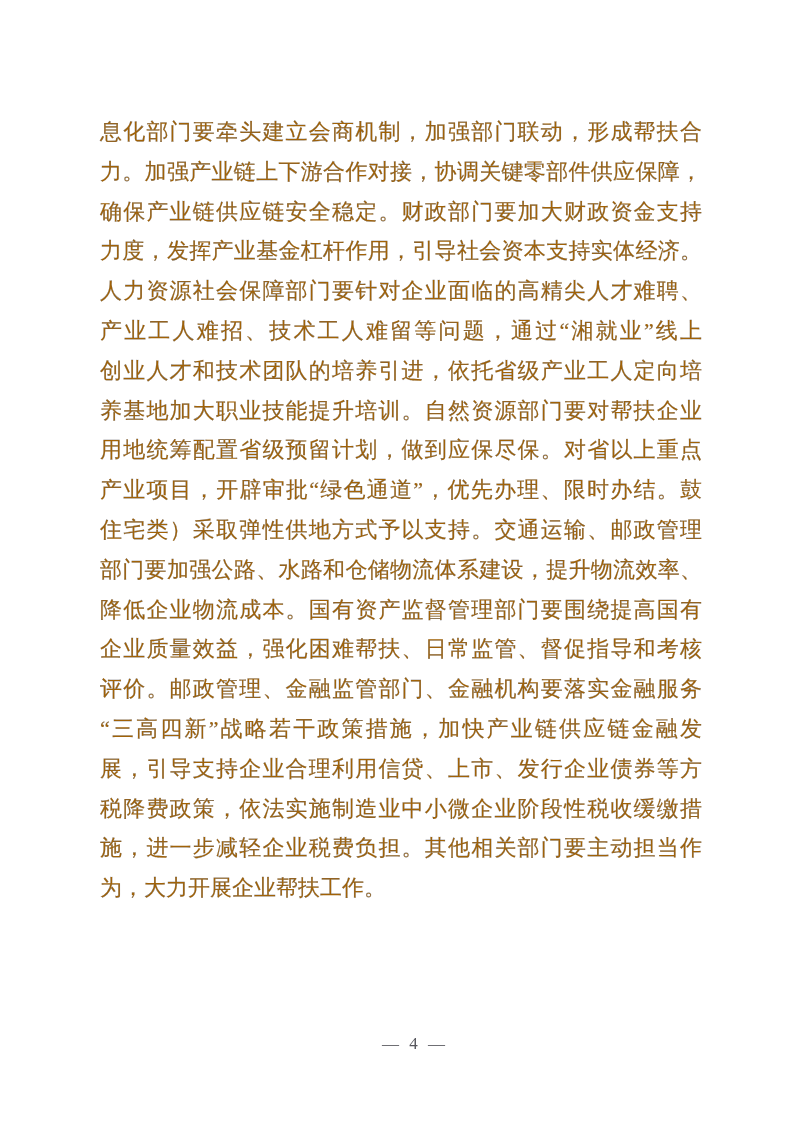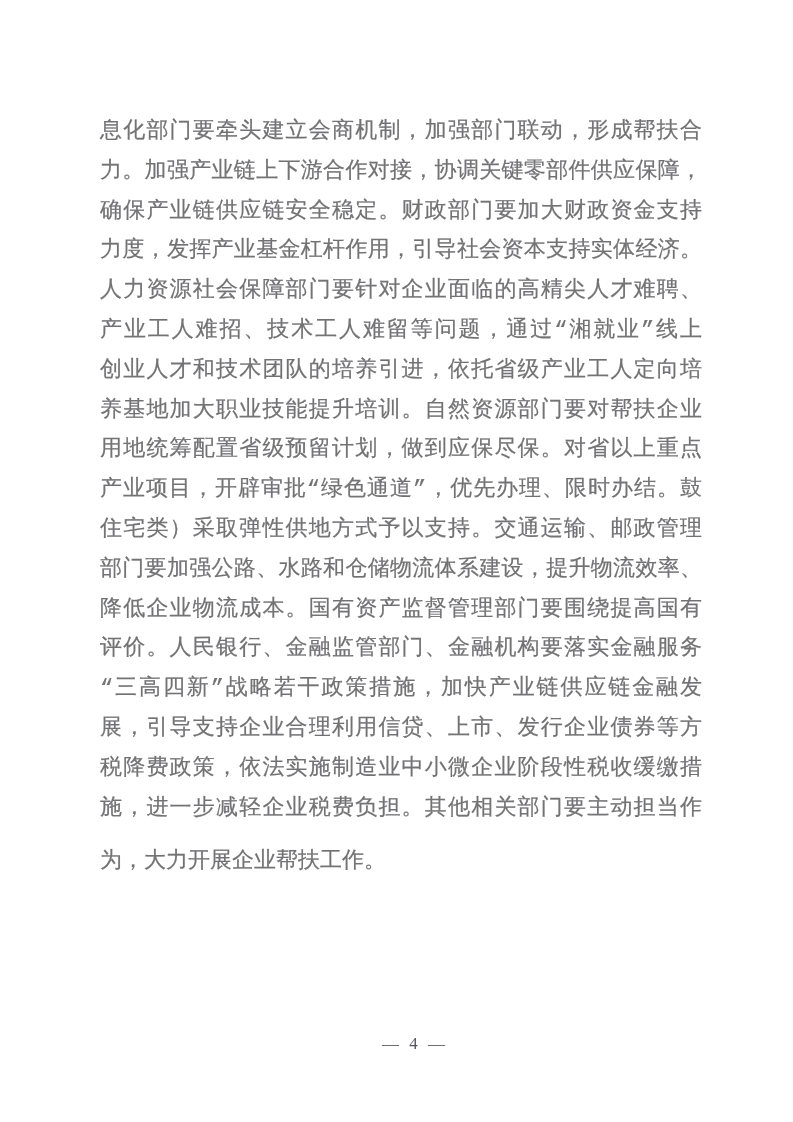--- a/index.html
+++ b/index.html
@@ -22,35 +22,33 @@
   .body-text {
     position: absolute;
     left: 100px;
     top: 112px;
     width: 602px;
   }
   .line {
     font-size: 22px;
     line-height: 39.8px;
     height: 39.8px;
-    color: #737373;
+    color: #a16207;
     text-align: justify;
     text-align-last: justify;
     white-space: normal;
     overflow: visible;
     letter-spacing: 0;
     font-weight: 400;
-    font-family: Liberation Mono, monospace;
     
     -webkit-text-stroke: 0.2px #6a6a70;
   }
   .line.last {
     text-align: left;
     text-align-last: left;
-    margin-top: 14px;
   }
   .footer {
     position: absolute;
     left: 100px;
     top: 1032px;
     width: 630px;
     text-align: center;
     font-size: 17px;
     line-height: 24px;
     color: #56565c;
@@ -68,21 +66,22 @@
     <div class="line">力度，发挥产业基金杠杆作用，引导社会资本支持实体经济。</div>
     <div class="line">人力资源社会保障部门要针对企业面临的高精尖人才难聘、</div>
     <div class="line">产业工人难招、技术工人难留等问题，通过“湘就业”线上</div>
     <div class="line">创业人才和技术团队的培养引进，依托省级产业工人定向培</div>
     <div class="line">养基地加大职业技能提升培训。自然资源部门要对帮扶企业</div>
     <div class="line">用地统筹配置省级预留计划，做到应保尽保。对省以上重点</div>
     <div class="line">产业项目，开辟审批“绿色通道”，优先办理、限时办结。鼓</div>
     <div class="line">住宅类）采取弹性供地方式予以支持。交通运输、邮政管理</div>
     <div class="line">部门要加强公路、水路和仓储物流体系建设，提升物流效率、</div>
     <div class="line">降低企业物流成本。国有资产监督管理部门要围绕提高国有</div>
-    <div class="line">评价。人民银行、金融监管部门、金融机构要落实金融服务</div>
+    <div class="line">企业质量效益，强化困难帮扶、日常监管、督促指导和考核</div>
+    <div class="line">评价。邮政管理、金融监管部门、金融机构要落实金融服务</div>
     <div class="line">“三高四新”战略若干政策措施，加快产业链供应链金融发</div>
     <div class="line">展，引导支持企业合理利用信贷、上市、发行企业债券等方</div>
     <div class="line">税降费政策，依法实施制造业中小微企业阶段性税收缓缴措</div>
     <div class="line">施，进一步减轻企业税费负担。其他相关部门要主动担当作</div>
     <div class="line last">为，大力开展企业帮扶工作。</div>
   </div>
   <div class="footer">— 4 —</div>
 </div>
 
 </body></html>

